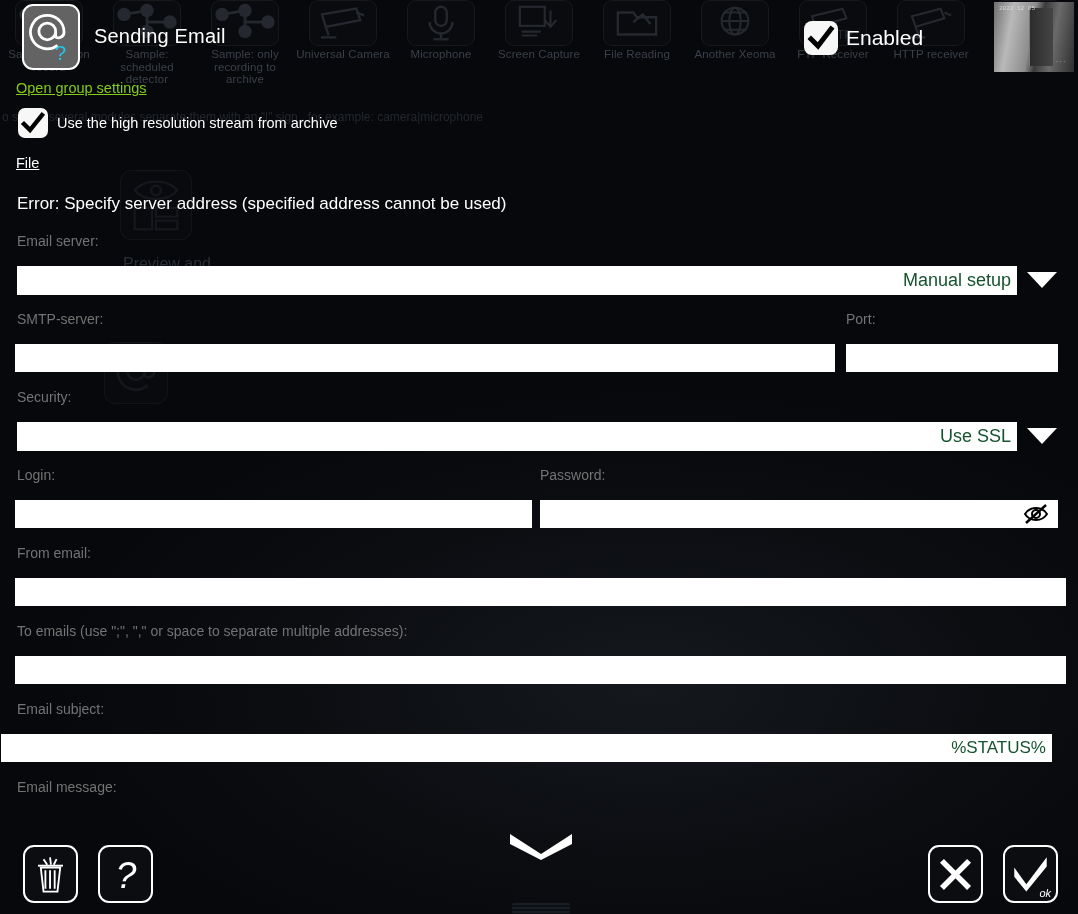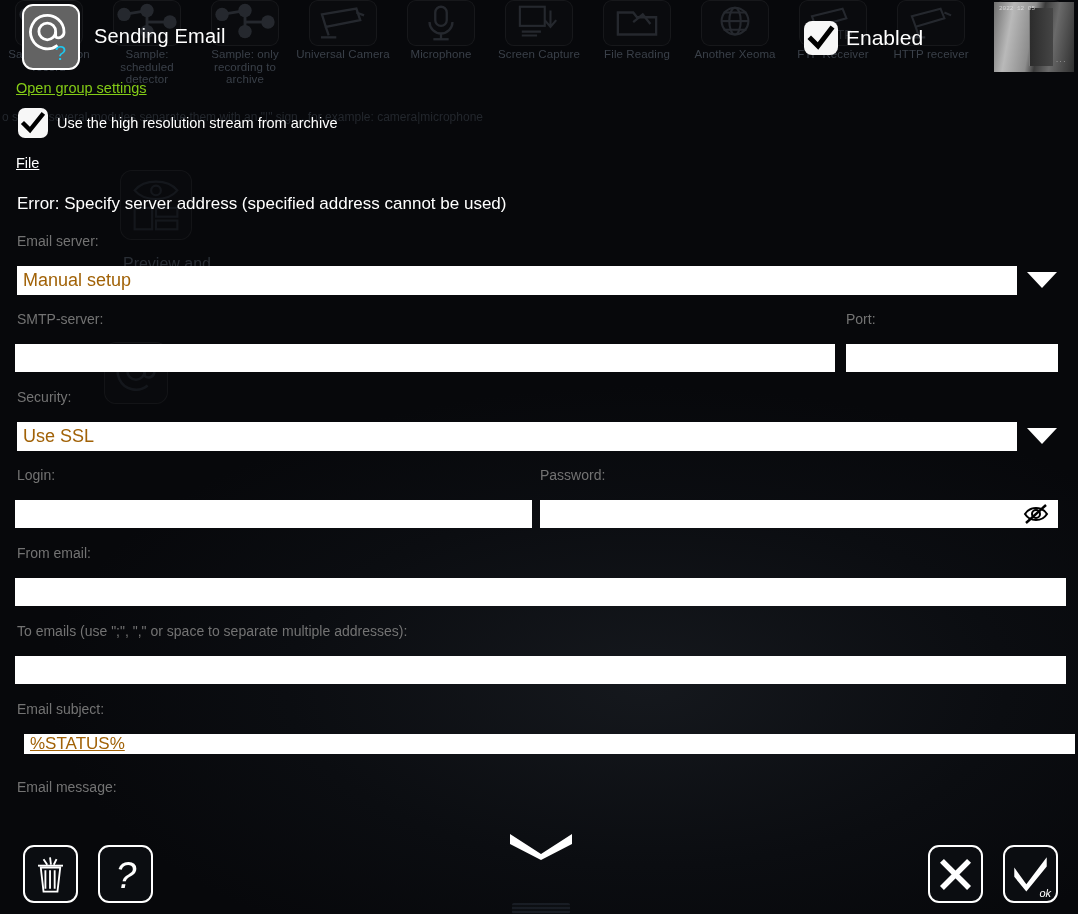--- a/index.html
+++ b/index.html
@@ -171,22 +171,23 @@
     font-size: 14px;
     color: #737373;
   }
   .field {
     position: absolute;
     background: #ffffff;
     border: none;
     outline: none;
     font-family: "Liberation Sans", sans-serif;
     font-size: 17px;
-    color: #a16207;
+    color: #14532d;
     padding: 0 6px;
+    text-align: right;
   }
   .field.combo { font-size: 18px; }
   .caret-tri {
     position: absolute;
     width: 0; height: 0;
     border-left: 15px solid transparent;
     border-right: 15px solid transparent;
     border-top: 16px solid #ffffff;
   }
   .eye-btn {
@@ -473,21 +474,21 @@
       </svg>
     </div>
 
     <div class="lbl" style="left:17px; top:545px;">From email:</div>
     <input class="field" style="left: 15px; top: 578px; width: 1051px; height: 28px;" placeholder="">
 
     <div class="lbl" style="left:17px; top:623px;">To emails (use ";", "," or space to separate multiple addresses):</div>
     <input class="field" style="left: 15px; top: 656px; width: 1051px; height: 28px;" placeholder="">
 
     <div class="lbl" style="left:17px; top:701px;">Email subject:</div>
-    <input class="field" style="left: 24px; top: 734px; width: 1051px; height: 20px; text-decoration: underline;" value="%STATUS%">
+    <input class="field" style="left: 1px; top: 734px; width: 1051px; height: 28px;" value="%STATUS%">
 
     <div class="lbl" style="left:17px; top:779px;">Email message:</div>
 
     <div class="btm-btn" style="left:23px; top:845px;">
       <svg viewBox="0 0 55 58" fill="none" stroke="#ffffff" stroke-width="2">
         <path d="M17 22 h21 l-3 26 h-15 z"></path>
         <path d="M14 20 h27"></path>
         <path d="M20 13 l4 6 M27 11 l1 8 M34 13 l-3 6"></path>
         <path d="M22 25 v20 M27 25 v20 M32 25 v20"></path>
       </svg>

